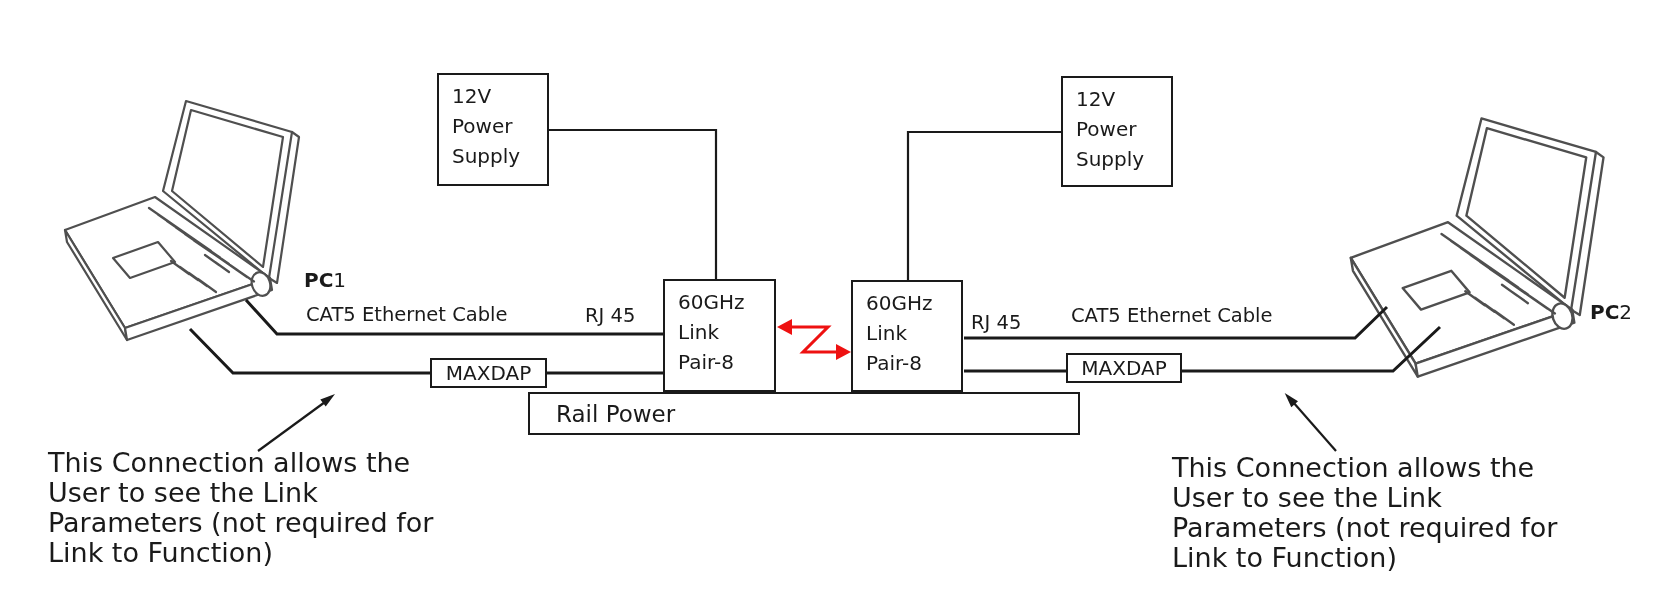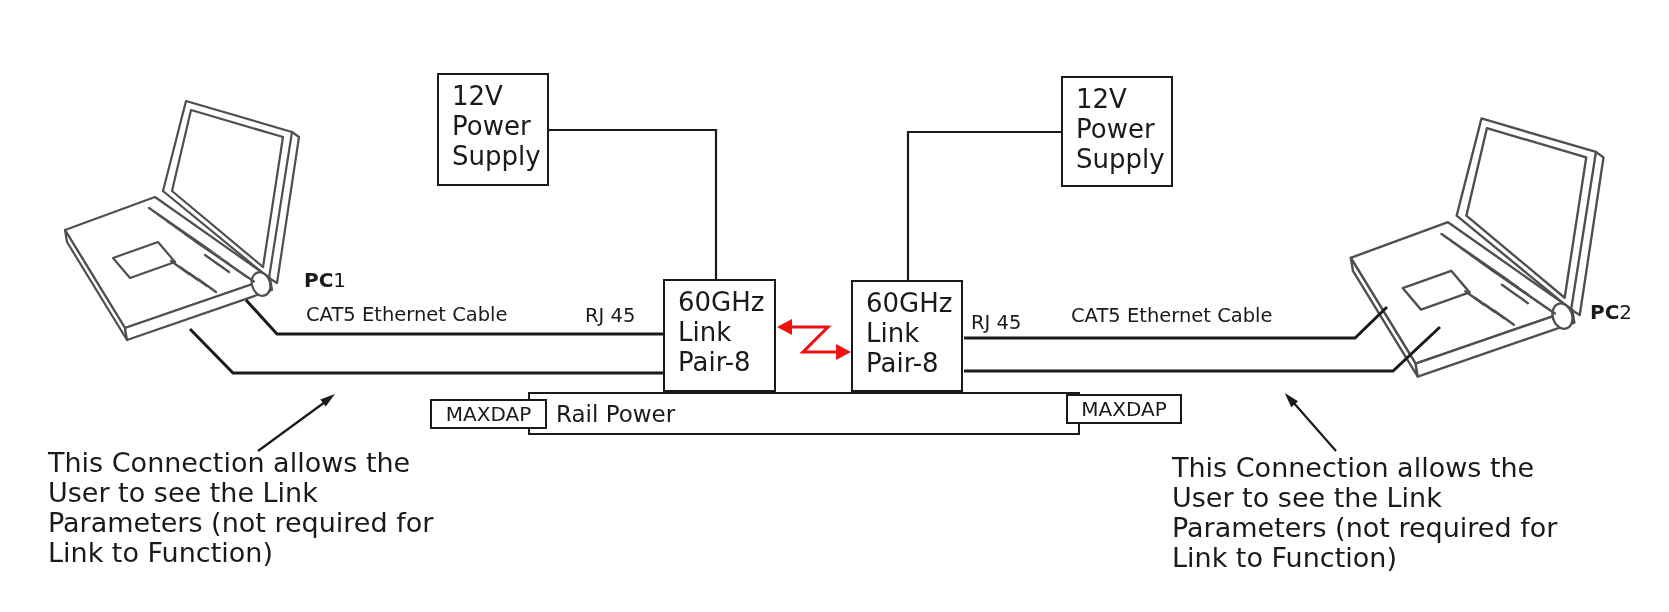--- a/index.html
+++ b/index.html
@@ -10,33 +10,32 @@
   }
   html,body{margin:0;padding:0;background:var(--bg);}
   .stage{
     position:relative;width:1669px;height:612px;background:var(--bg);
     font-family:"DejaVu Sans","Liberation Sans",sans-serif;color:var(--line);
     overflow:hidden;
   }
   .stage svg{position:absolute;left:0;top:0;}
   .nbox{
     position:absolute;border:2px solid var(--line);background:#fff;
-    box-sizing:border-box;font-size:26px;line-height:30px;padding:6px 0 0 13px;
+    box-sizing:border-box;font-size:20px;line-height:30px;padding:6px 0 0 13px;
   }
   .nbox span{display:block;white-space:nowrap;}
   .railbox{
     position:absolute;border:2px solid var(--line);background:#fff;
     box-sizing:border-box;display:flex;align-items:center;
     font-size:23px;padding-left:26px;
   }
   .maxbox{
     position:absolute;border:2px solid var(--line);background:#fff;
     box-sizing:border-box;display:flex;align-items:center;justify-content:center;
     font-size:20px;
-    margin-top:41px;
   }
   .lbl{position:absolute;white-space:nowrap;font-size:19.5px;}
   .pcl{position:absolute;white-space:nowrap;font-size:20px;}
   .pcl b{font-weight:bold;}
   .note{position:absolute;font-size:27px;line-height:30px;}
   .note span{display:block;white-space:nowrap;}
   .s-cable{stroke:var(--line);stroke-width:3;fill:none;}
   .s-wire{stroke:var(--line);stroke-width:2.2;fill:none;}
   .s-red{stroke:var(--wireless);stroke-width:3;fill:none;}
   .f-red{fill:var(--wireless);stroke:none;}

